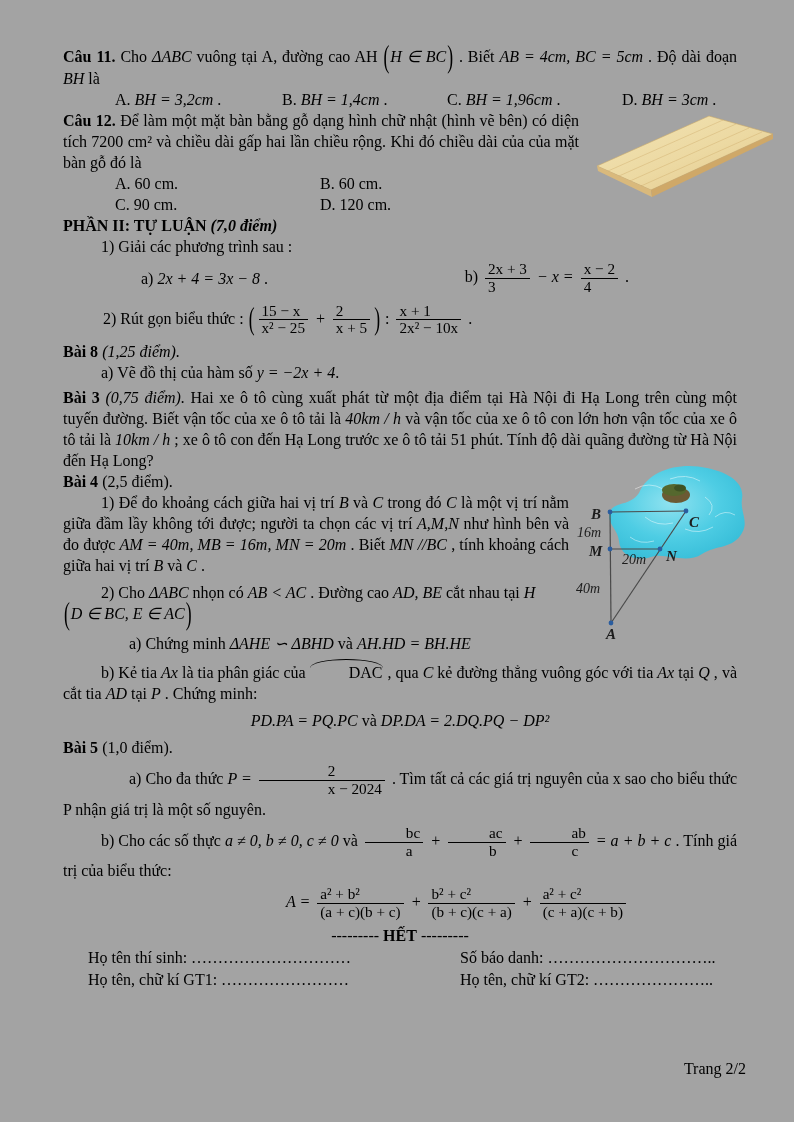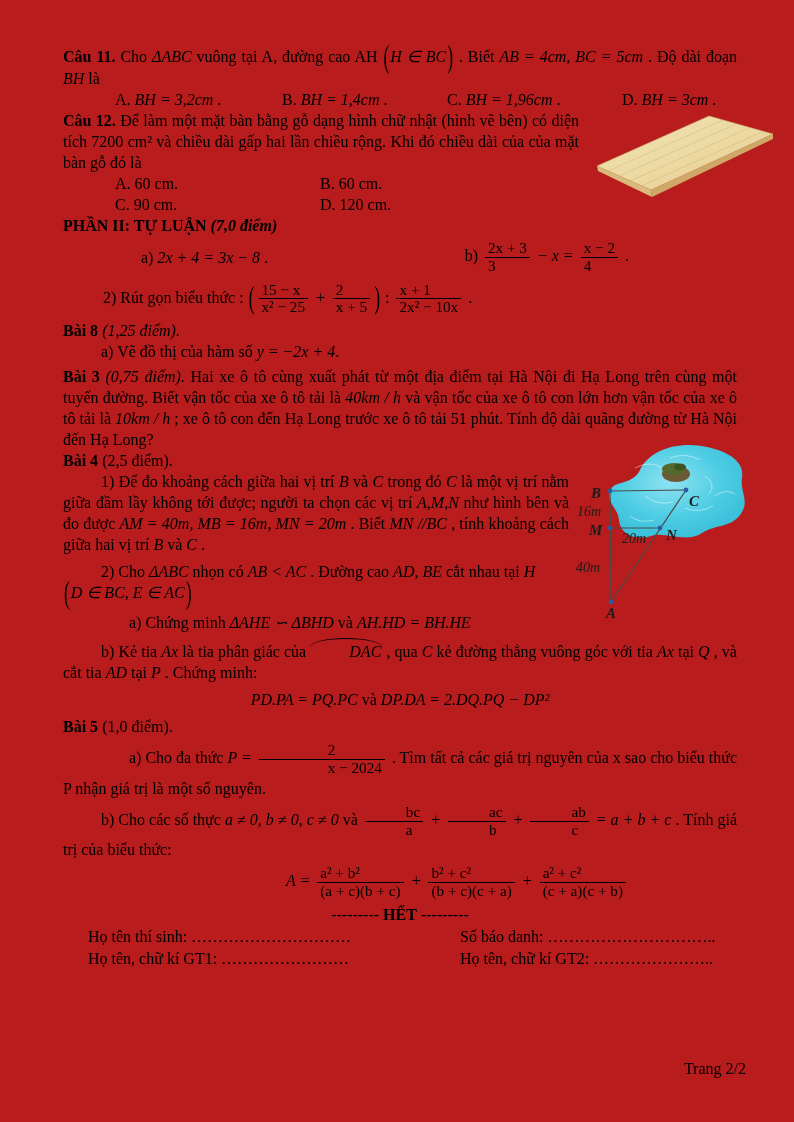--- a/index.html
+++ b/index.html
@@ -1,40 +1,40 @@
 <!DOCTYPE html>
 <html><head>
 <meta charset="utf-8">
 <style>
   html,body{margin:0;padding:0;background:#ffffff;}
   .page{
     position:relative;
     width:794px;height:1122px;
-    background:#b91c1c;
+    background:#a3a3a3;
     font-family:"Liberation Serif",serif;
     font-size:16px;line-height:21px;color:#000;
     box-sizing:border-box;
     padding:46px 57px 0 63px;
     overflow:hidden;
   }
   p{margin:0;}
   .bold{font-weight:bold;}
   .m{font-style:italic;}
   .just{text-align:justify;}
   .ind{text-indent:38px;}
   .ind2{text-indent:66px;}
   .center{text-align:center;}
   
   .frac{display:inline-block;text-align:left;vertical-align:middle;font-size:0.95em;line-height:1.1;margin:1px 3px;}
   .frac .fn{display:block;padding:0 3px;}
   .frac .fd{display:block;border-top:1px solid #000;padding:0 3px;}
   
   .bigp{display:inline-block;transform:scaleY(1.75);vertical-align:-6%;font-size:1.1em;padding:0 1px;font-weight:400;}
   
-  .arc{position:relative;display:inline-block;font-style:italic;padding:0 1px;}
+  .arc{position:relative;display:inline-block;padding:0 1px;}
   .arc::before{content:"";position:absolute;left:0;right:0;top:-3px;height:8px;
     border-top:1.6px solid #000;border-radius:50% 50% 0 0 / 100% 100% 0 0;}
   
   .optrow4{display:grid;grid-template-columns:167px 165px 175px 1fr;padding-left:52px;}
   .optgrid2{display:grid;grid-template-columns:205px 1fr;padding-left:52px;}
   
   .eqrow{display:flex;align-items:center;margin:3px 0;}
   .eqrow .eqa{margin-left:78px;}
   .eqrow .eqb{margin-left:auto;margin-right:108px;}
   .eq2{padding-left:40px;margin:5px 0 3px 0;}
@@ -86,20 +86,21 @@
     <div class="optgrid2">
       <span>A. 60 cm.</span>
       <span>B. 60 cm.</span>
       <span>C. 90 cm.</span>
       <span>D. 120 cm.</span>
     </div>
   </div>
 
   <p><span class="bold">PHẦN II: TỰ LUẬN </span><span class="bold m">(7,0 điểm)</span></p>
 
+  <p class="ind">1) Giải các phương trình sau :</p>
   <div class="eqrow">
     <span class="eqa">a) <span class="m">2x + 4 = 3x − 8</span> .</span>
     <span class="eqb">b) <span class="frac"><span class="fn">2x + 3</span><span class="fd">3</span></span><span class="m"> − x = </span><span class="frac"><span class="fn">x − 2</span><span class="fd">4</span></span> .</span>
   </div>
   <p class="eq2">2) Rút gọn biểu thức :  <span class="bigp">(</span><span class="frac"><span class="fn">15 − x</span><span class="fd">x² − 25</span></span><span class="m"> + </span><span class="frac"><span class="fn">2</span><span class="fd">x + 5</span></span><span class="bigp">)</span> : <span class="frac"><span class="fn">x + 1</span><span class="fd">2x² − 10x</span></span> .</p>
 
   <p><span class="bold">Bài 8</span><span class="m"> (1,25 điểm).</span></p>
   <p class="ind">a) Vẽ đồ thị của hàm số <span class="m">y = −2x + 4</span>.</p>
 
   <p class="just mt4"><span class="bold">Bài 3</span><span class="m"> (0,75 điểm).</span> Hai xe ô tô cùng xuất phát từ một địa điểm tại Hà Nội đi Hạ Long trên cùng một tuyến đường. Biết vận tốc của xe ô tô tải là <span class="m">40km / h</span> và vận tốc của xe ô tô con lớn hơn vận tốc của xe ô tô tải là <span class="m">10km / h</span> ; xe ô tô con đến Hạ Long trước xe ô tô tải 51 phút. Tính độ dài quãng đường từ Hà Nội đến Hạ Long?</p>

